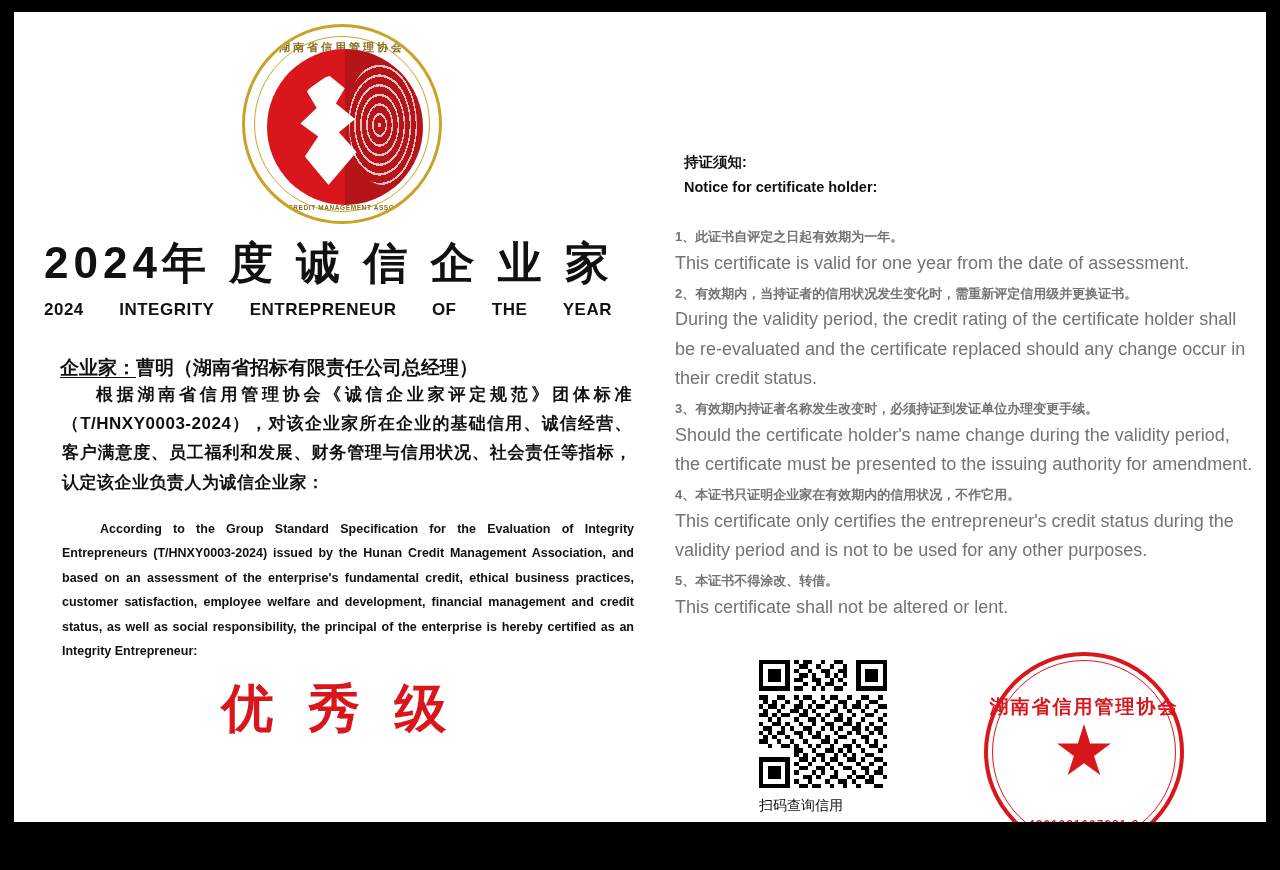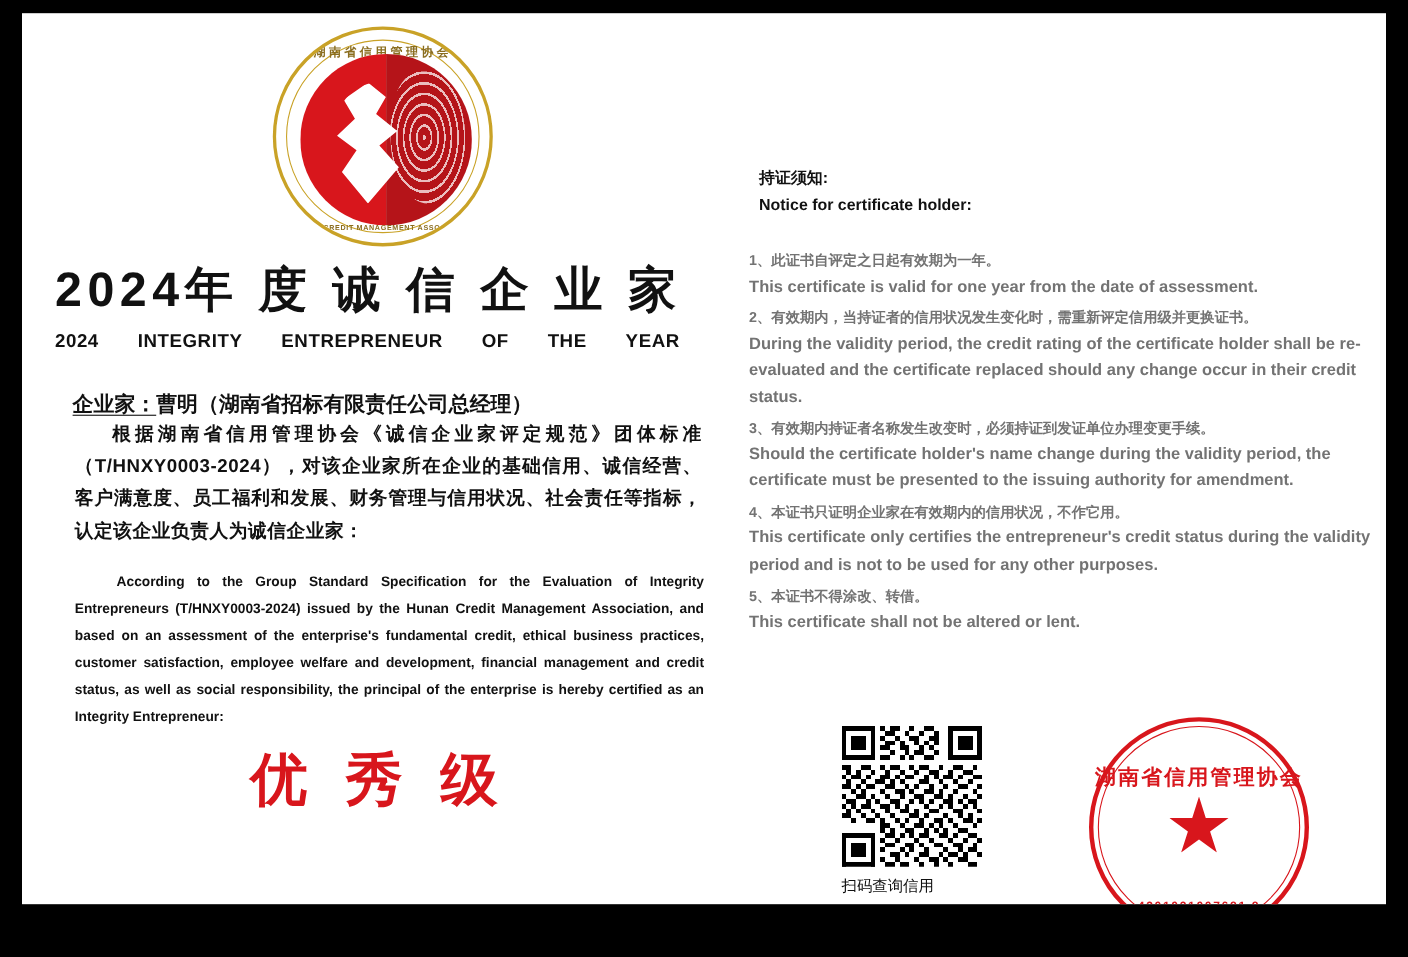--- a/index.html
+++ b/index.html
@@ -6,21 +6,21 @@
   html, body {
     margin: 0; padding: 0;
     width: 1280px; height: 870px;
     background: #000;
     font-family: "Liberation Sans", sans-serif;
   }
   .certificate-frame {
     position: relative;
     width: 1280px; height: 834px;
     background: #000;
-    padding: 12px 20px;
+    padding: 12px 14px;
   }
   .certificate-page {
     position: relative;
     width: 100%; height: 100%;
     background: #ffffff;
     overflow: hidden;
   }
 
   
   .left-col {
@@ -211,22 +211,22 @@
     width: 580px;
     color: #737373;
   }
   .notice-item { margin-bottom: 2px; }
   .notice-cn {
     font-size: 13px;
     font-weight: bold;
     line-height: 1.82;
   }
   .notice-en {
-    font-size: 15px;
-    font-weight: bold;
+    font-size: 18px;
+    font-weight: normal;
     line-height: 1.62;
     margin-bottom: 4px;
   }
 
   .qr-block {
     position: absolute;
     left: 105px; top: 648px;
     width: 140px;
   }
   .qr-code {

